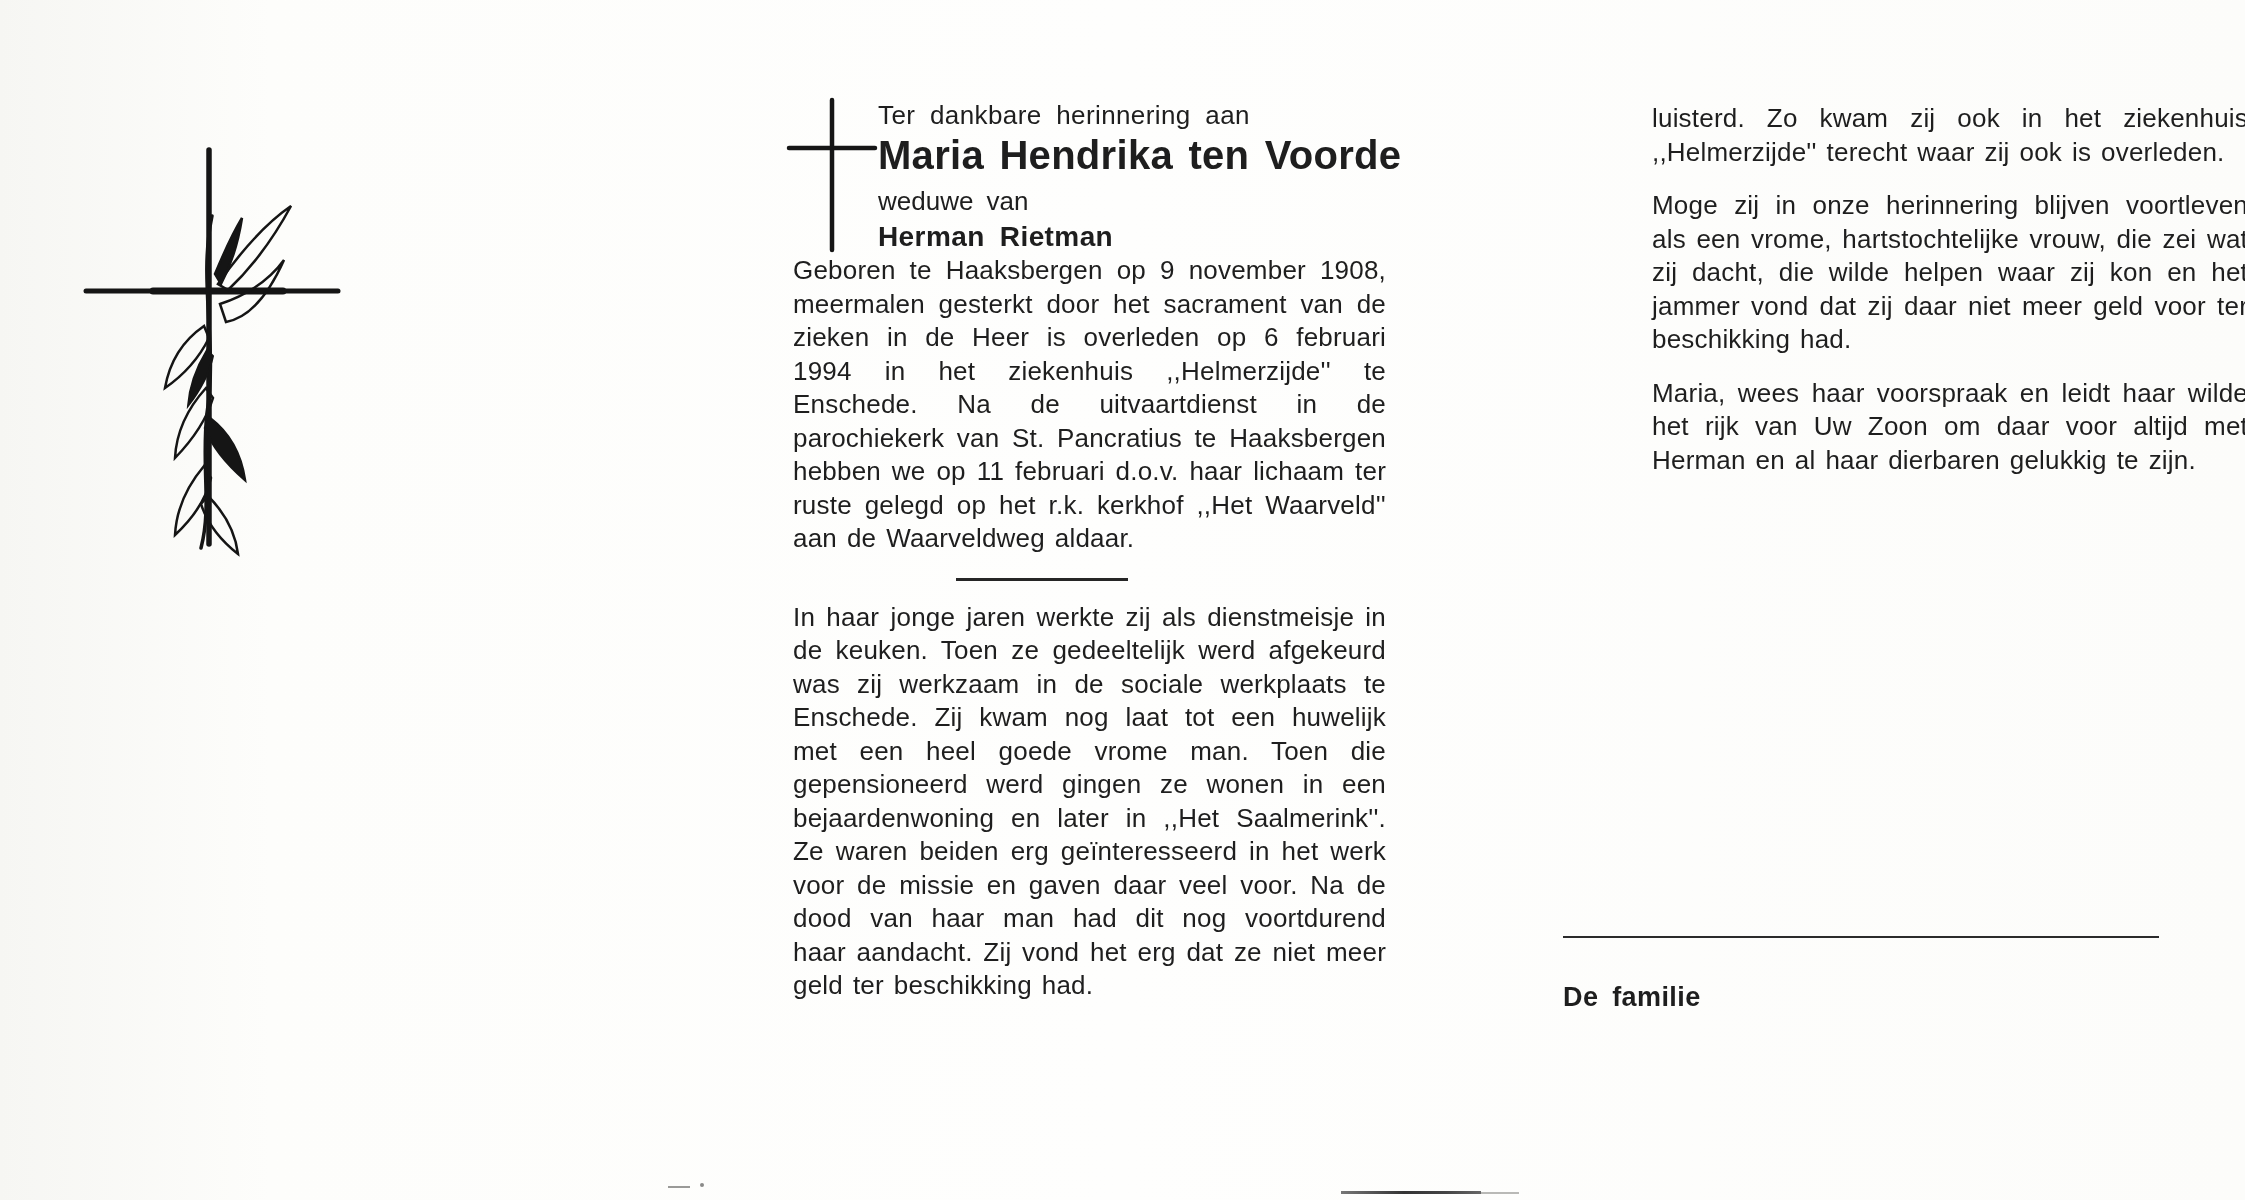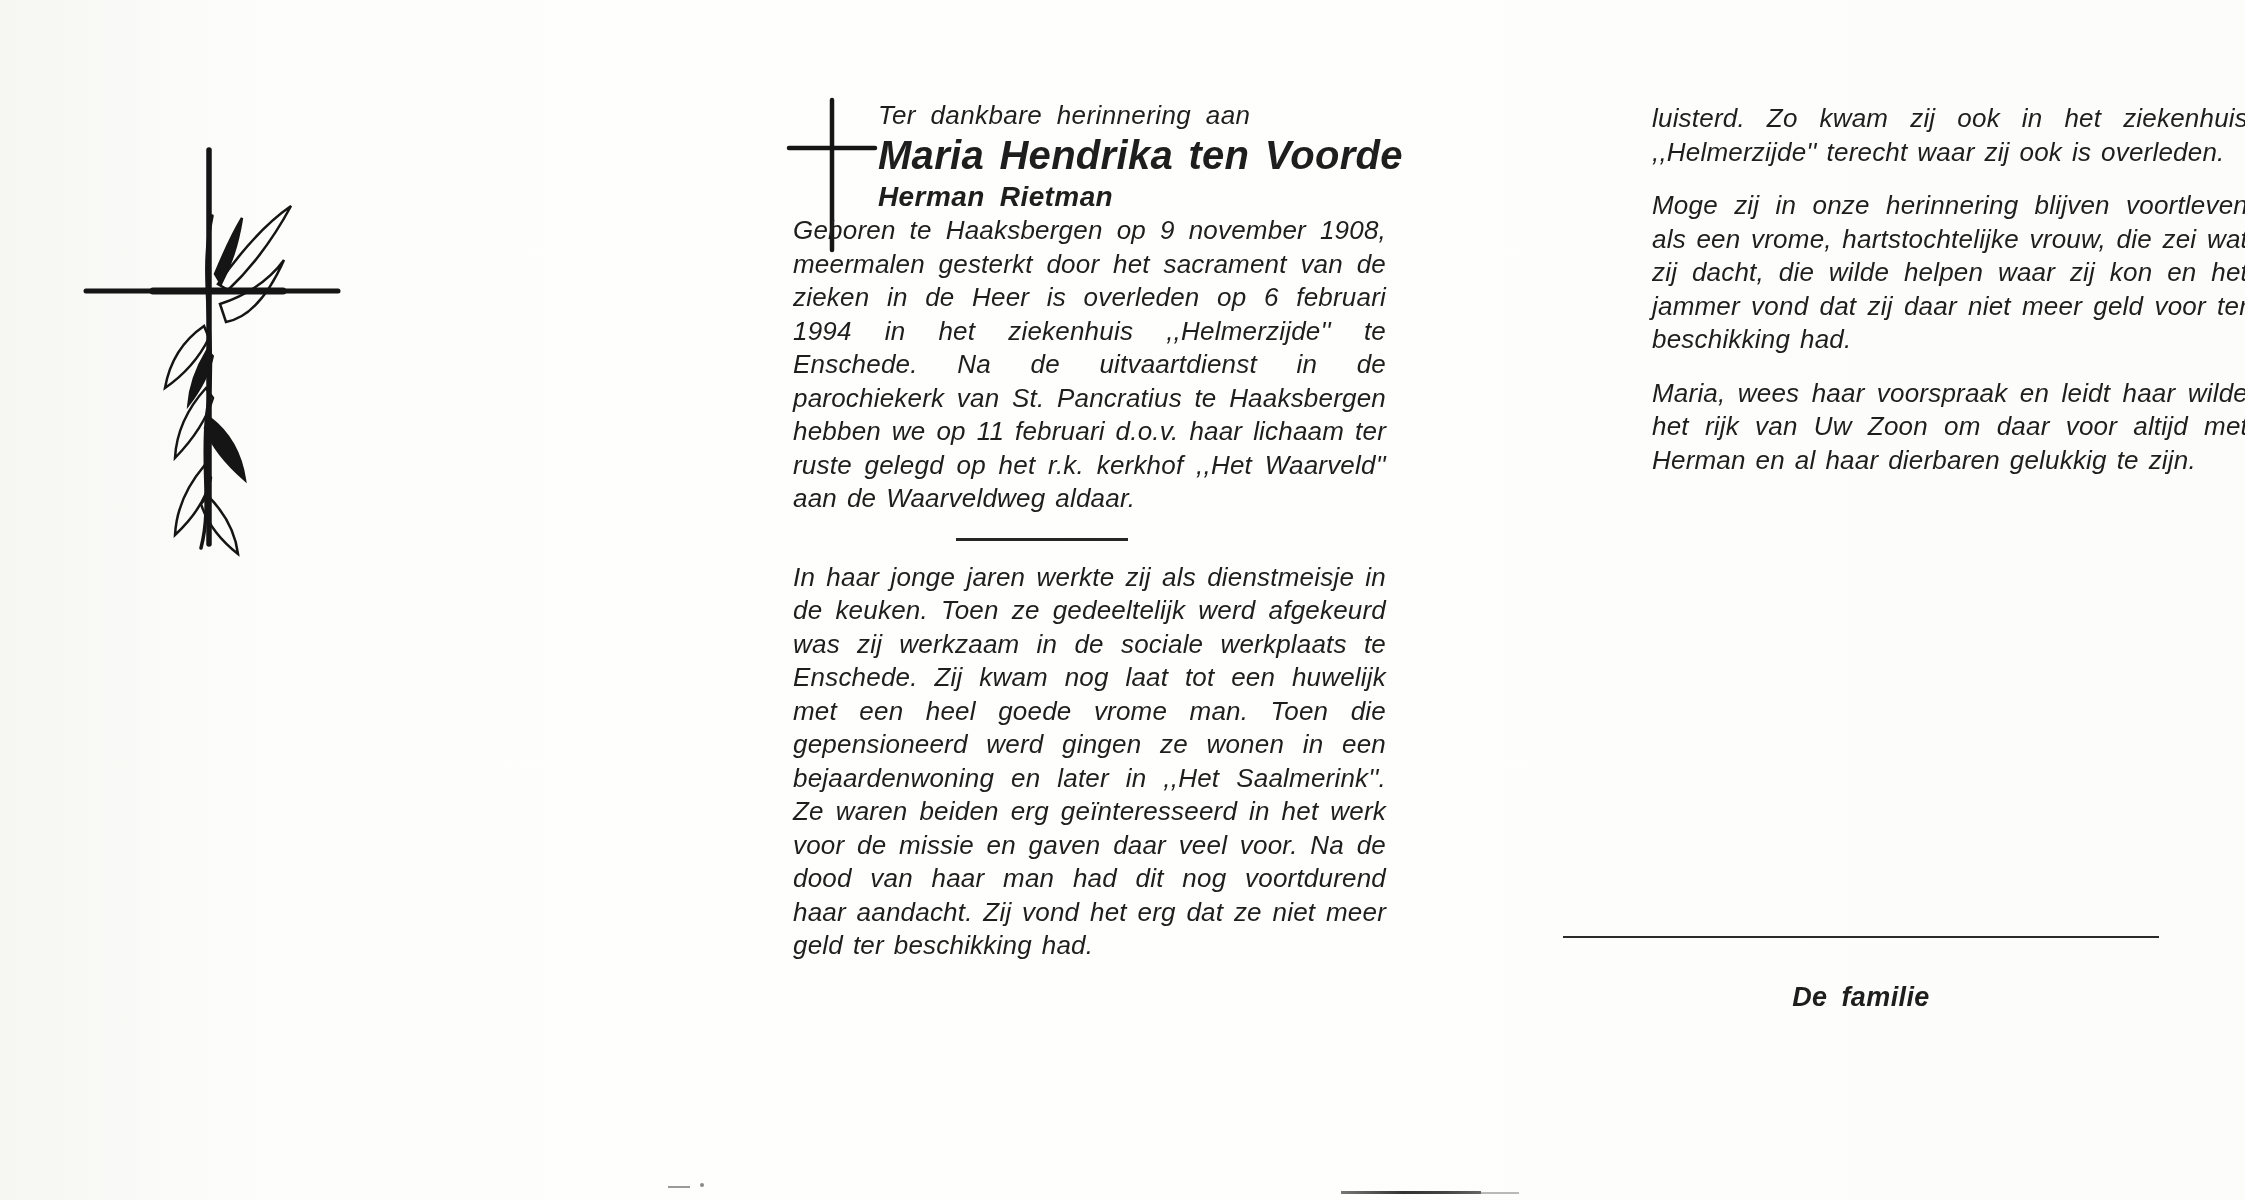--- a/index.html
+++ b/index.html
@@ -4,21 +4,20 @@
 <style>
   html,body{margin:0;padding:0;background:#e8e8e6;}
   .page{
     position:relative;
     width:2245px;height:1200px;
     margin:0 auto;
     background:linear-gradient(90deg,#f6f6f3 0%,#fdfdfb 12%,#fefefd 50%,#fcfcfa 100%);
     overflow:hidden;
     font-family:"Liberation Sans", sans-serif;
     color:#1e1e1e;
-    font-style:italic;
   }
   .col{position:absolute;}
   .col-middle{left:793px;top:98px;width:593px;}
   .col-right{left:1652px;top:98px;width:596px;padding-top:4px;}
   .right-bottom{position:absolute;left:1563px;top:936px;width:596px;}
 
   .header{padding-left:85px;}
   .intro{font-size:26px;line-height:34px;word-spacing:7px;letter-spacing:0.4px;}
   .name{font-size:40px;line-height:46px;font-weight:bold;letter-spacing:0.3px;word-spacing:4px;white-space:nowrap;}
   .relation{font-size:26px;line-height:34px;margin-top:6px;word-spacing:6px;}
@@ -44,21 +43,21 @@
   .divider-long{
     width:100%;height:0;
     border-top:2px solid #2b2b2b;
     margin:0 0 42px 0;
   }
   .mid-par{margin-top:0;}
   .mid-par + .mid-par{margin-top:10px;}
 
   .signature{
     font-size:27px;line-height:34px;font-weight:bold;
-    text-align:center;word-spacing:6px;letter-spacing:0.4px;
+    text-align:left;word-spacing:6px;letter-spacing:0.4px;
     margin-top:14px;
   }
 
   .illustration{position:absolute;left:58px;top:88px;}
   .header-cross{position:absolute;left:786px;top:96px;}
 
   .artifact-dash{position:absolute;left:668px;top:1186px;width:22px;height:2px;background:#9a9a98;}
   .artifact-dot{position:absolute;left:700px;top:1183px;width:4px;height:4px;background:#8a8a88;border-radius:50%;}
   .artifact-line{position:absolute;left:1341px;top:1191px;width:140px;height:2.5px;
     background:linear-gradient(90deg,#777 0%,#333 45%,#444 75%,#666 100%);}
@@ -99,20 +98,21 @@
         <line x1="46" y1="4" x2="46" y2="154"></line>
         <line x1="3" y1="52" x2="89" y2="52"></line>
       </g>
     </svg>
   </div>
 
   <div class="col col-middle">
     <div class="header">
       <div class="intro">Ter dankbare herinnering aan</div>
       <div class="name">Maria Hendrika ten Voorde</div>
+      <div class="relation">weduwe van</div>
       <div class="spouse">Herman Rietman</div>
     </div>
     <div class="body-text">
       <p class="mid-par">Geboren te Haaksbergen op 9 november 1908, meermalen gesterkt door het sacrament van de zieken in de Heer is overleden op 6 februari 1994 in het ziekenhuis ,,Helmerzijde'' te Enschede. Na de uitvaartdienst in de parochiekerk van St. Pancratius te Haaksbergen hebben we op 11 februari d.o.v. haar lichaam ter ruste gelegd op het r.k. kerkhof ,,Het Waarveld'' aan de Waarveldweg aldaar.</p>
       <div class="divider-short"></div>
       <p class="mid-par">In haar jonge jaren werkte zij als dienstmeisje in de keuken. Toen ze gedeeltelijk werd afgekeurd was zij werkzaam in de sociale werkplaats te Enschede. Zij kwam nog laat tot een huwelijk met een heel goede vrome man. Toen die gepensioneerd werd gingen ze wonen in een bejaardenwoning en later in ,,Het Saalmerink''. Ze waren beiden erg geïnteresseerd in het werk voor de missie en gaven daar veel voor. Na de dood van haar man had dit nog voortdurend haar aandacht. Zij vond het erg dat ze niet meer geld ter beschikking had.</p>
     </div>
   </div>
 
   <div class="col col-right body-text">

